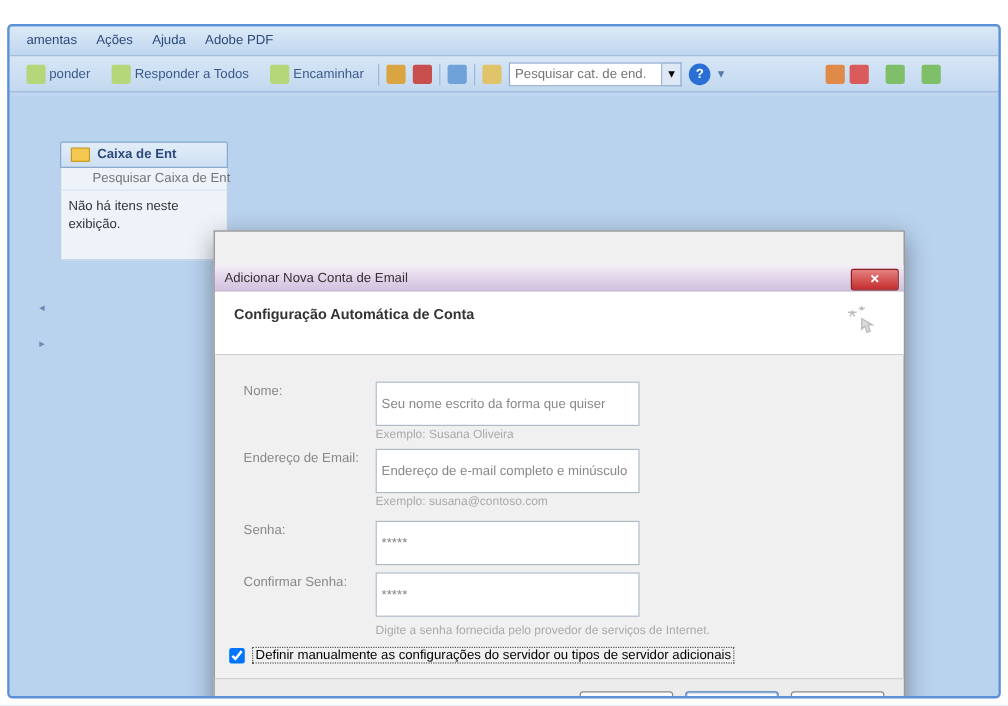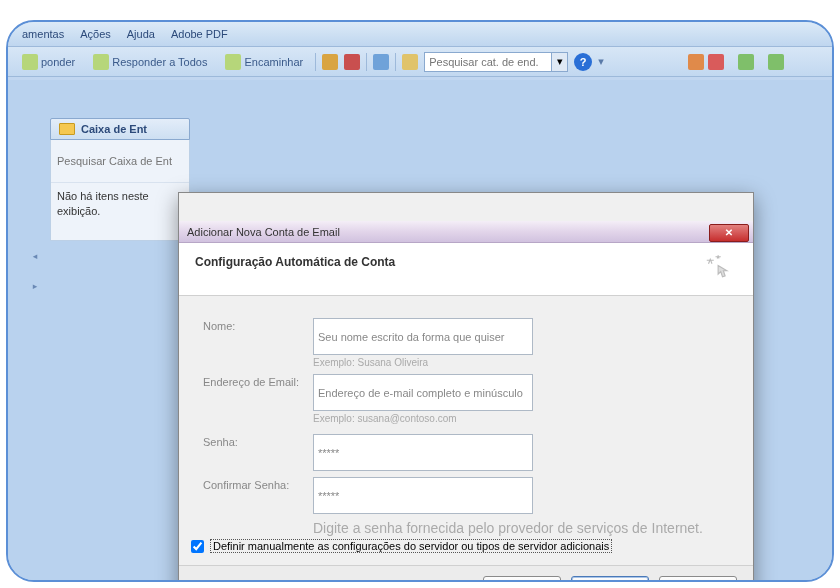--- a/index.html
+++ b/index.html
@@ -1,19 +1,19 @@
 <!DOCTYPE html>
 <html><head>
 <meta charset="utf-8">
 <style>
 * { margin:0; padding:0; box-sizing:border-box; font-family:"Segoe UI",Tahoma,sans-serif; font-size:11px; }
 body { background:#fff; width:840px; height:588px; overflow:hidden; position:relative; }
 
 
-.frame { position:absolute; inset:20px 6px 6px 6px; border:2px solid #5b8fd6; border-radius:28px; overflow:hidden; background:#c1d6f0; }
+.frame { position:absolute; inset:20px 6px 6px 6px; border:2px solid #5b8fd6; border-radius:4px; overflow:hidden; background:#c1d6f0; }
 
 
 .menubar { background:linear-gradient(#dceaf7,#bfd6ef); border-bottom:1px solid #9db9da; padding:4px 8px; display:flex; gap:4px; color:#2c4a7a; }
 .menubar span { padding:2px 6px; cursor:pointer; }
 
 
 .toolbar { background:linear-gradient(#d7e6f6,#c2d8f0); border-bottom:1px solid #9db9da; padding:4px 8px; display:flex; align-items:center; gap:6px; height:30px; }
 .toolbar .btn { padding:2px 6px; color:#3a5a8a; cursor:pointer; display:inline-flex; align-items:center; gap:3px; }
 .toolbar .sep { width:1px; height:18px; background:#9db9da; }
 .toolbar .ico { width:16px; height:16px; display:inline-block; border-radius:2px; }
@@ -25,21 +25,21 @@
 .toolbar .right-group .i { width:16px; height:16px; border-radius:2px; }
 
 
 .content { position:absolute; top:58px; left:0; right:0; bottom:0; background:#b9d2ee; }
 
 
 .panel-head { margin:38px 0 0 42px; width:140px; background:linear-gradient(#e3edf9,#cddff2); border:1px solid #8aa9cf; border-radius:2px 2px 0 0; padding:4px 8px; display:flex; align-items:center; gap:6px; color:#2c4a7a; font-weight:bold; font-size:13px; }
 .panel-head .fld { width:16px; height:12px; background:#f5c851; border:1px solid #c79a20; border-radius:1px; }
 .panel-body { margin-left:42px; width:140px; background:#eef3fa; border:1px solid #bcd0e6; border-top:none; }
 .search-row { display:flex; border-bottom:1px solid #d8e2ef; }
-.search-row input { flex:1; border:none; background:transparent; padding:15px 6px; color:#888; }
+.search-row input { flex:1; border:none; background:transparent; padding:3px 6px; color:#888;margin-left:20px; }
 .org-row { padding:3px 6px; border-bottom:1px solid #d8e2ef; color:#333; }
 .empty-msg { padding:6px 6px 20px 6px; color:#333; line-height:1.4; }
 
 
 .split-handle { position:absolute; left:22px; width:10px; height:28px; display:flex; flex-direction:column; align-items:center; justify-content:center; color:#6a89b5; }
 .sh1 { top:162px; } .sh2 { top:192px; }
 .split-handle .arr { font-size:9px; line-height:10px; }
 
 
 .vline { position:absolute; left:240px; top:140px; bottom:0; width:2px; background:#8aa9cf; }
@@ -53,21 +53,21 @@
 .header-area { background:#fff; border-bottom:1px solid #d0d0d0; padding:12px 16px; display:flex; justify-content:space-between; align-items:flex-start; }
 .header-area b { font-size:12px; color:#333; }
 .cursor-icon { width:28px; height:28px; margin-right:4px; color:#bbb; }
 
 .form-area { padding:22px 24px 8px 24px; }
 .row { display:flex; align-items:flex-start; margin-bottom:6px; }
 .row .lbl { width:110px; color:#888; padding-top:2px; }
 .row .fld-col { flex:1; }
 .row input[type=text], .row input[type=password] { width:220px; height:37px; border:1px solid #aeb9c6; padding:0 4px; color:#888; background:#fff; }
 .row .ex { color:#aaa; font-size:10px; margin-top:2px; }
-.hint { color:#aaa; font-size:14px; margin-left:110px; margin-top:2px; }
+.hint { color:#aaa; font-size:10px; margin-left:110px; margin-top:2px; }
 
 .manual-row { position:absolute; left:12px; bottom:54px; display:flex; align-items:center; gap:6px; }
 .manual-row input[type=checkbox] { width:13px; height:13px; }
 .manual-row .boxed { border:1px dotted #555; padding:0 2px; }
 
 .btnbar { position:absolute; left:0; right:0; bottom:0; height:42px; border-top:1px solid #d0d0d0; background:#ececec; display:flex; justify-content:flex-end; align-items:center; gap:10px; padding:0 16px; }
 .btnbar button { min-width:78px; height:22px; border:1px solid #8a8a8a; background:linear-gradient(#fdfdfd,#e5e5e5); border-radius:3px; color:#333; cursor:pointer; }
 .btnbar button:disabled { color:#aaa; cursor:default; }
 .btnbar button.primary { border-color:#4a79b8; box-shadow:0 0 0 1px #a8c4e8 inset; }
 </style>

